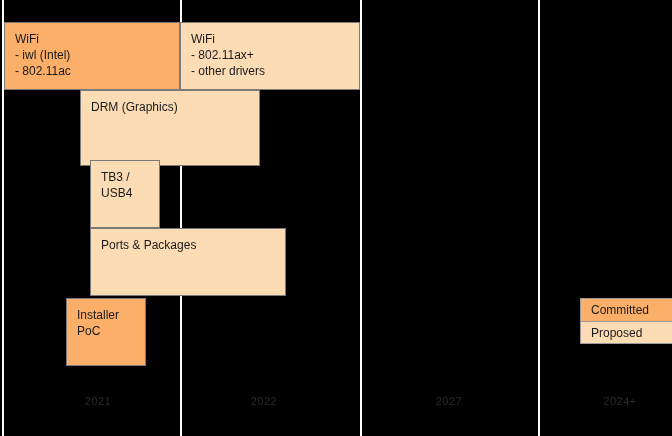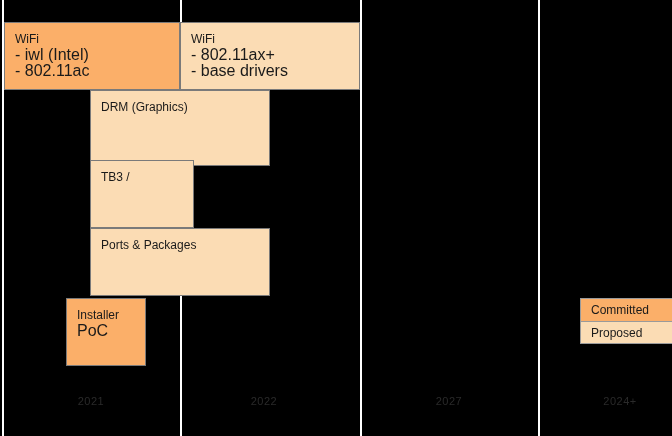--- a/index.html
+++ b/index.html
@@ -56,21 +56,21 @@
   .bar.committed { background: #fbaf69; }
   .bar.proposed  { background: #fbdcb4; }
 
   .bar .bar-title {
     display: block;
     font-size: 12px;
     line-height: 16px;
   }
   .bar .bar-detail {
     display: block;
-    font-size: 16px;
+    font-size: 12px;
     line-height: 16px;
     white-space: pre-line;
   }
 
   
   #legend {
     position: absolute;
     left: 580px;
     top: 298px;
     width: 100px;
@@ -95,34 +95,34 @@
 <div id="roadmap">
 
   <div id="gridlines-layer">
       <div class="gridline" style="left: 2px;"></div>
       <div class="gridline" style="left: 180px;"></div>
       <div class="gridline" style="left: 360px;"></div>
       <div class="gridline" style="left: 538px;"></div>
     </div>
 
   <div id="year-labels-layer">
-      <div class="year-label" style="left: 2px; width: 178px;">2021</div>
+      <div class="year-label" style="left: 9px; width: 178px;">2021</div>
       <div class="year-label" style="left: 184px; width: 160px;">2022</div>
       <div class="year-label" style="left: 360px; width: 178px;">2027</div>
       <div class="year-label" style="left: 538px; width: 134px; margin-left: 15px;">2024+</div>
     </div>
 
   <div id="bars-layer">
       <div class="bar committed" style="left: 4px; top: 22px; width: 176px; height: 68px;"><span class="bar-title">WiFi</span><span class="bar-detail">- iwl (Intel)
 - 802.11ac</span></div>
       <div class="bar proposed" style="left: 180px; top: 22px; width: 180px; height: 68px;"><span class="bar-title">WiFi</span><span class="bar-detail">- 802.11ax+
-- base drivers</span></div>
-      <div class="bar proposed" style="left: 90px; top: 90px; width: 180px; height: 76px;"><span class="bar-title">DRM (Graphics)</span></div>
-      <div class="bar proposed" style="left: 90px; top: 160px; width: 104px; height: 68px;"><span class="bar-title">TB3 /</span></div>
-      <div class="bar proposed" style="left: 90px; top: 228px; width: 180px; height: 68px;"><span class="bar-title">Ports &amp; Packages</span></div>
+- other drivers</span></div>
+      <div class="bar proposed" style="left: 80px; top: 90px; width: 180px; height: 76px;"><span class="bar-title">DRM (Graphics)</span></div>
+      <div class="bar proposed" style="left: 90px; top: 160px; width: 70px; height: 68px;"><span class="bar-title">TB3 /</span><span class="bar-detail">USB4</span></div>
+      <div class="bar proposed" style="left: 90px; top: 228px; width: 196px; height: 68px;"><span class="bar-title">Ports &amp; Packages</span></div>
       <div class="bar committed" style="left: 66px; top: 298px; width: 80px; height: 68px;"><span class="bar-title">Installer</span><span class="bar-detail">PoC</span></div>
     </div>
 
   <div id="legend">
       <div class="legend-row committed">Committed</div>
       <div class="legend-row proposed">Proposed</div>
     </div>
 
 </div>
 

